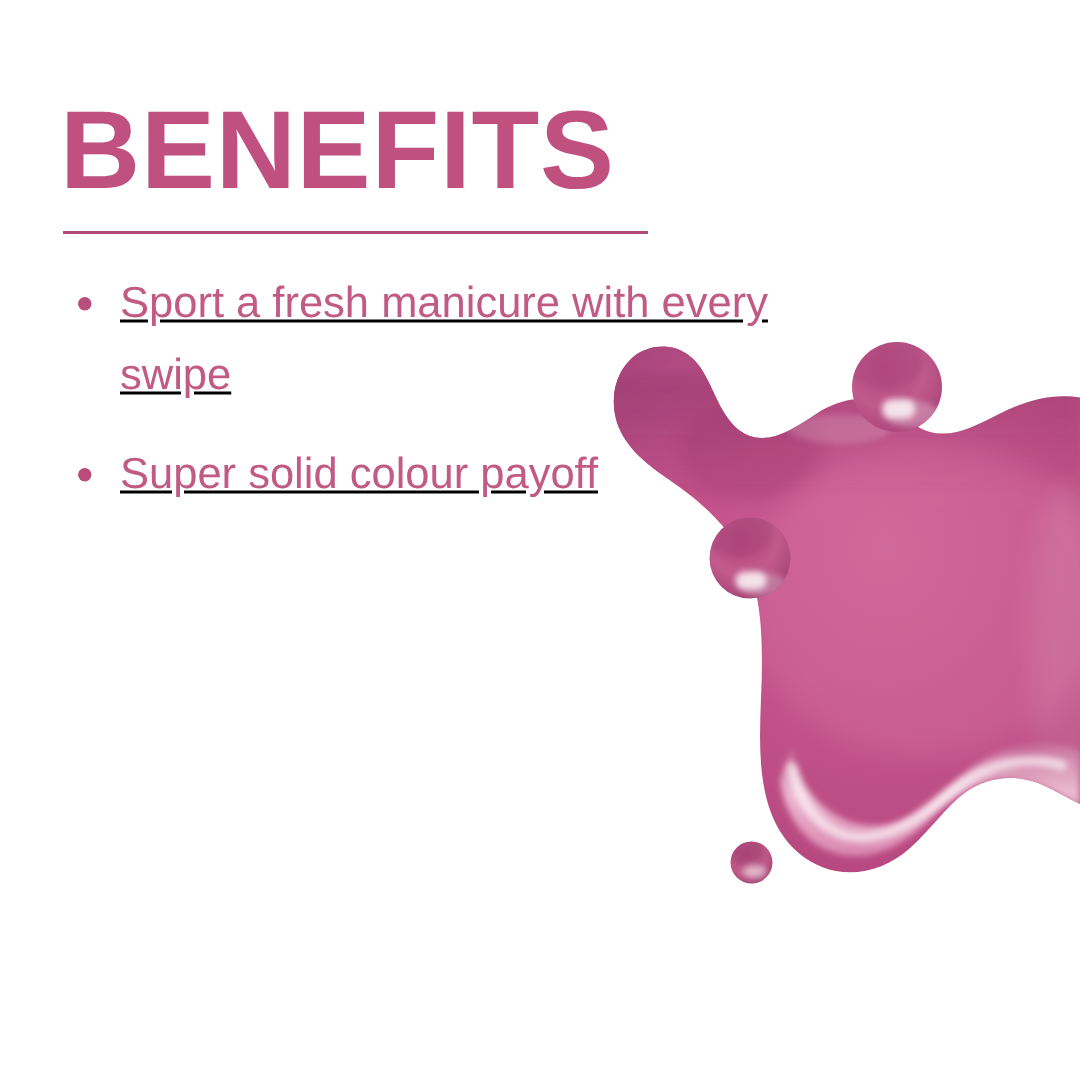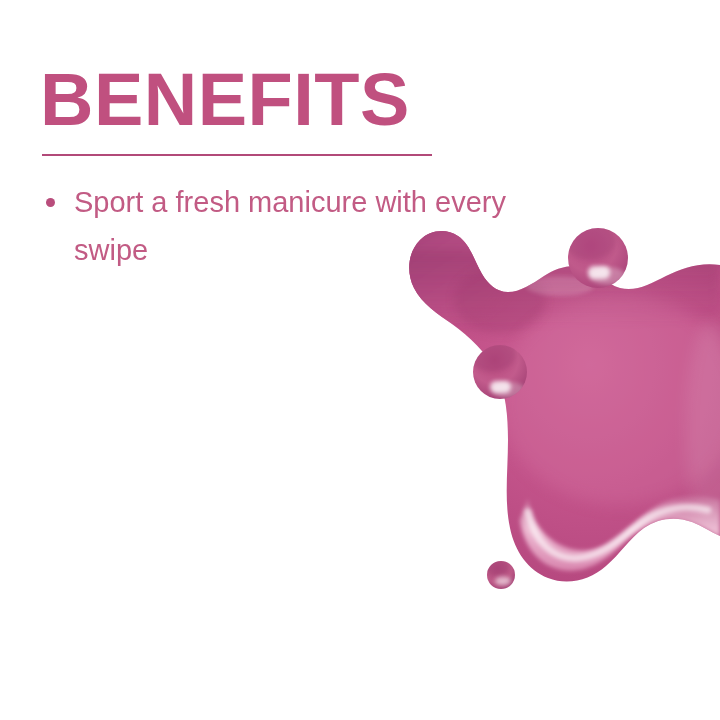--- a/index.html
+++ b/index.html
@@ -57,26 +57,27 @@
     position: absolute;
     left: 42px;
     top: 154px;
     width: 390px;
     height: 2px;
     background: #B24A79;
   }
 
   #benefits-list {
     position: absolute;
-    left: 42px;
+    left: 48px;
     top: 178px;
     width: 480px;
     margin: 0;
     padding: 0;
     list-style: none;
+    text-decoration: underline;
   }
 
   .benefit-item {
     position: relative;
     padding-left: 32px;
     margin-bottom: 18px;
     font-size: 29px;
     line-height: 48px;
     color: #C25B84;
     font-weight: 300;
@@ -279,16 +280,20 @@
 
     <div id="page-title">BENEFITS</div>
 
     <div id="title-rule"></div>
 
     <ul id="benefits-list">
       <li class="benefit-item">
         <span class="benefit-bullet"></span>
         <span class="benefit-text">Sport a fresh manicure with every swipe</span>
       </li>
+      <li class="benefit-item">
+        <span class="benefit-bullet"></span>
+        <span class="benefit-text">Super solid colour payoff</span>
+      </li>
     </ul>
 
   </div>
 </div>
 
 </body></html>

